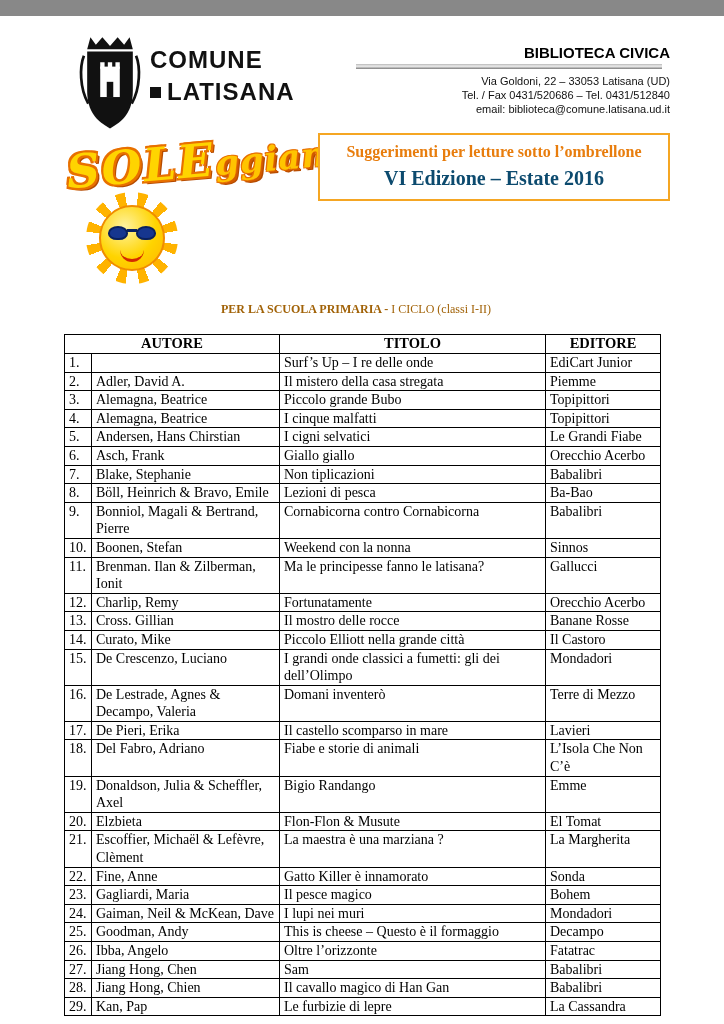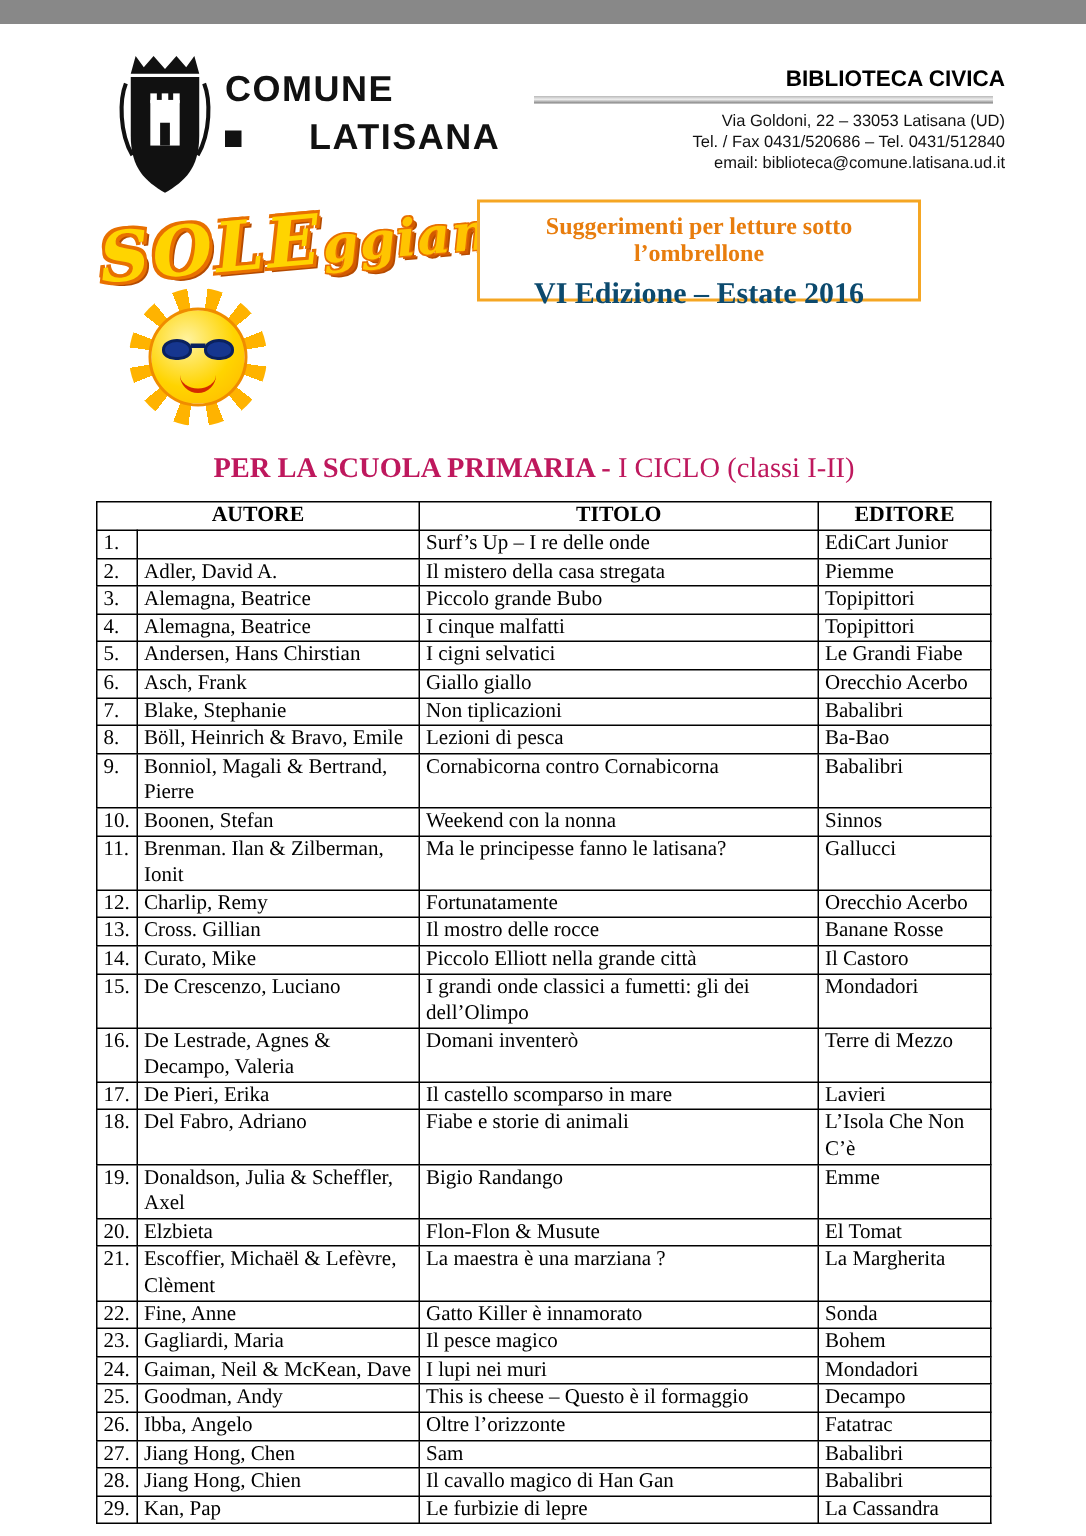--- a/index.html
+++ b/index.html
@@ -6,21 +6,21 @@
   body { background:#888; font-family:"Liberation Serif", serif; }
   .page {
     position:relative; width:724px; height:1024px; background:#fff;
     margin:16px auto; overflow:hidden;
   }
 
   
   .coat { position:absolute; left:76px; top:18px; width:68px; height:100px; }
   .muni { position:absolute; left:150px; top:30px; font-family:"Liberation Sans", sans-serif; }
   .muni-line1 { font-size:24px; font-weight:bold; letter-spacing:1px; color:#111; }
-  .muni-line2-wrap { display:flex; align-items:center; margin-top:4px;gap:39px; }
+  .muni-line2-wrap { display:flex; align-items:center; margin-top:4px; }
   .muni-square { width:11px; height:11px; background:#111; margin-right:6px; }
   .muni-line2 { font-size:24px; font-weight:bold; letter-spacing:1px; color:#111; }
 
   .lib-block { position:absolute; left:348px; top:28px; width:322px; text-align:right;
                font-family:"Liberation Sans", sans-serif; }
   .lib-title { font-size:15px; font-weight:bold; color:#000; }
   .lib-bar { height:5px; margin:3px 8px 5px 8px;
              background:linear-gradient(#b8b8b8,#eeeeee 45%,#7d7d7d); }
   .lib-line { font-size:11px; color:#111; line-height:14px; }
 
@@ -44,28 +44,28 @@
     border:2px solid #f08c00; border-radius:50%; }
   .sun-glasses { position:absolute; left:22px; top:34px; width:48px; height:14px; }
   .lens { position:absolute; width:20px; height:14px; background:#16368f;
     border:2px solid #0a215e; border-radius:50% 50% 45% 45%; }
   .lens.left { left:0; } .lens.right { right:0; }
   .bridge { position:absolute; left:19px; top:3px; width:10px; height:3px; background:#0a215e; }
   .sun-smile { position:absolute; left:34px; top:58px; width:24px; height:12px;
     border-bottom:3px solid #d42a00; border-radius:0 0 24px 24px; }
 
   
-  .banner { position:absolute; left:318px; top:117px; width:296px; height:68px;
+  .banner { position:absolute; left:318px; top:117px; width:352px; height:68px;
     border:2px solid #f5a623; text-align:center; padding-top:8px; background:#fff; }
   .banner-line1 { font-size:16px; font-weight:bold; color:#e87d0d; }
   .banner-line2 { font-size:20px; font-weight:bold; color:#0c4a6e; margin-top:6px; }
 
   
   .section-title { position:absolute; left:0; top:286px; width:712px; text-align:center;
-    font-size:19px; color:#be185d; }
+    font-size:12px; color:#a16207; }
   .section-title .bold { font-weight:bold; }
 
   
   .book-table { position:absolute; left:64px; top:318px; width:596px;
     border-collapse:collapse; table-layout:fixed; }
   .book-table th, .book-table td {
     border:1px solid #000; padding:0 4px; font-size:14px; line-height:17.6px;
     vertical-align:top; color:#000; font-family:"Liberation Serif", serif; }
   .book-table th { text-align:center; font-weight:bold; font-size:14.5px; height:19px; }
   .col-num { width:27px; }

